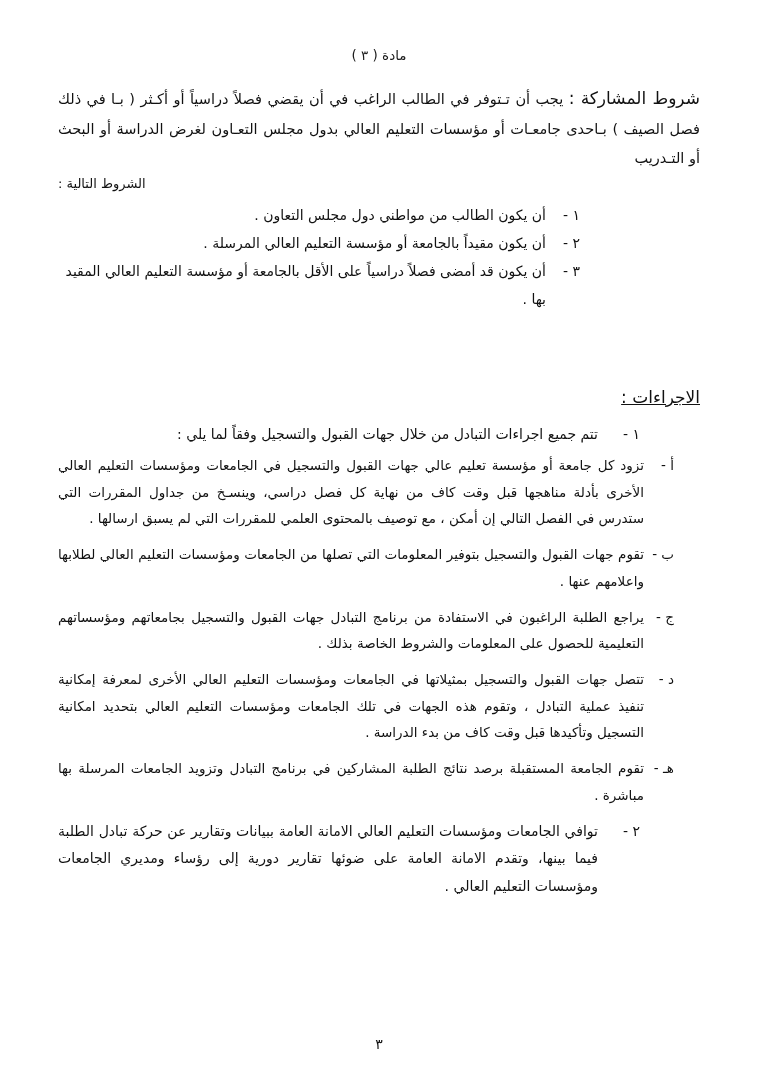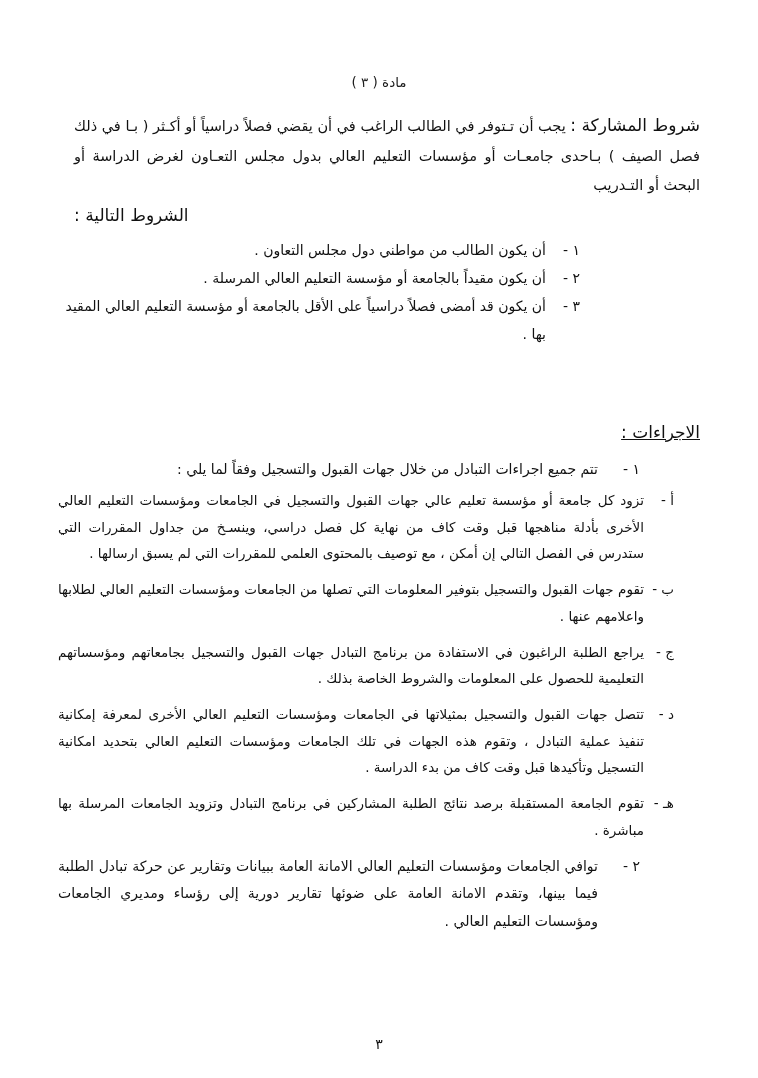--- a/index.html
+++ b/index.html
@@ -13,48 +13,48 @@
     font-family: "DejaVu Sans", sans-serif;
     color: #111111;
     position: relative;
     overflow: hidden;
   }
   .page {
     position: relative;
     width: 758px;
     height: 1078px;
     box-sizing: border-box;
-    padding: 74px 58px 30px 58px;
+    padding: 47px 58px 30px 58px;
     direction: rtl;
     text-align: right;
   }
   .centered {
     text-align: center;
     font-size: 13.5px;
     letter-spacing: 0.5px;
     margin: 0 0 18px 0;
     color: #1a1a1a;
   }
   .art3-block {
     font-size: 14.5px;
     line-height: 2.0;
-    margin: 0 0 4px 16px;
+    margin: 0 0 4px 0;
     text-align: justify;
     text-justify: inter-word;
   }
   .art3-lead {
     font-size: 17px;
     letter-spacing: 0.5px;
   }
   .art3-tail {
     display: block;
     text-align: left;
     direction: rtl;
     margin-top: -2px;
-    font-size: 17px;
+    font-size: 13px;
   }
   .num-list {
     margin: 4px 0 0 0;
     padding: 0;
     list-style: none;
   }
   .num-list li {
     font-size: 14px;
     line-height: 2.0;
     display: flex;

